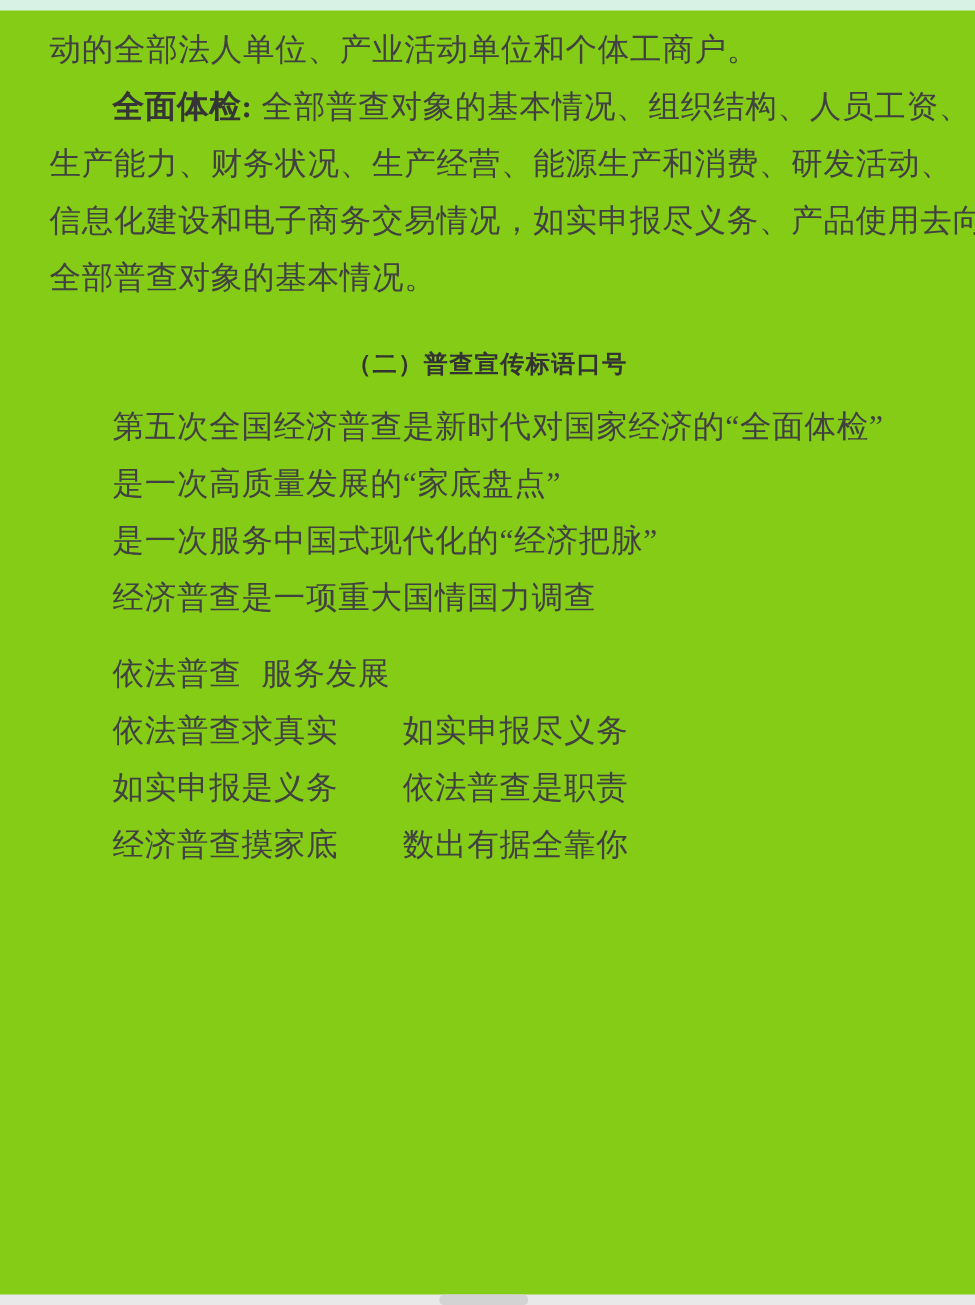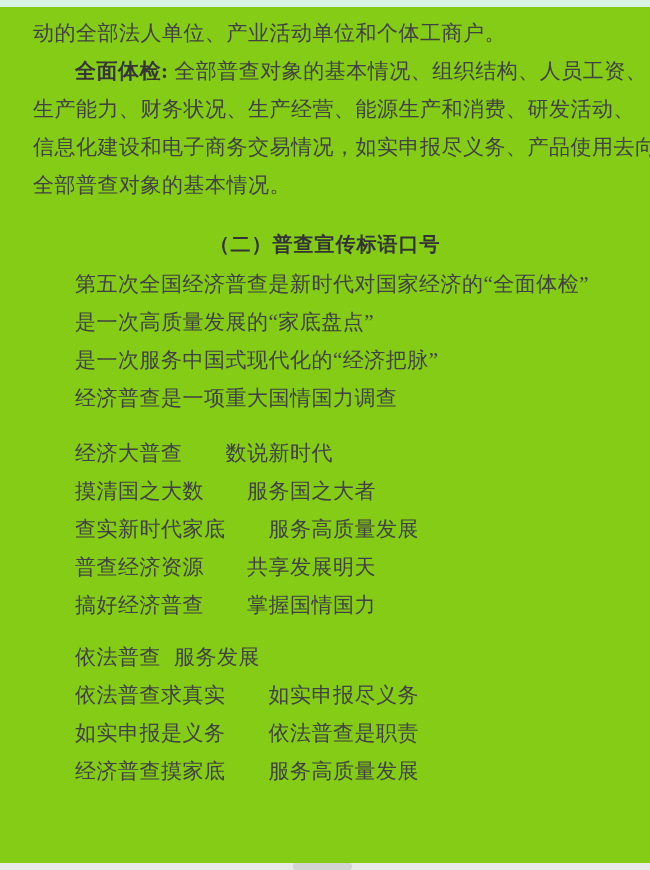--- a/index.html
+++ b/index.html
@@ -44,21 +44,21 @@
     font-weight: bold;
     color: #353535;
   }
   .section-heading {
     margin-top: 21px;
     height: 38px;
     line-height: 38px;
     text-align: center;
     font-family: "Liberation Sans", "DejaVu Sans", sans-serif;
     font-weight: bold;
-    font-size: 20px;
+    font-size: 16px;
     color: #333333;
     letter-spacing: 1px;
   }
   .slogan-block-1 { margin-top: 2px; }
   .slogan-block-2 { margin-top: 17px; }
   .slogan-block-3 { margin-top: 16px; font-family: Liberation Mono, monospace; }
   .scrollbar-track {
     position: absolute;
     left: 0;
     bottom: 0;
@@ -95,33 +95,26 @@
 
     <div class="section-heading">（二）普查宣传标语口号</div>
 
     <div class="slogan-block-1">
       <div class="line indent">第五次全国经济普查是新时代对国家经济的“全面体检”</div>
       <div class="line indent">是一次高质量发展的“家底盘点”</div>
       <div class="line indent">是一次服务中国式现代化的“经济把脉”</div>
       <div class="line indent">经济普查是一项重大国情国力调查</div>
     </div>
 
-    <div class="slogan-block-2">
-      <div class="line indent">经济大普查　　数说新时代</div>
-      <div class="line indent">摸清国之大数　　服务国之大者</div>
-      <div class="line indent">查实新时代家底　　服务高质量发展</div>
-      <div class="line indent">普查经济资源　　共享发展明天</div>
-      <div class="line indent">搞好经济普查　　掌握国情国力</div>
-    </div>
 
     <div class="slogan-block-3">
       <div class="line indent">依法普查 服务发展</div>
       <div class="line indent">依法普查求真实　　如实申报尽义务</div>
       <div class="line indent">如实申报是义务　　依法普查是职责</div>
-      <div class="line indent">经济普查摸家底　　服务高质量发展</div>
+      <div class="line indent">经济普查摸家底　　数出有据全靠你</div>
     </div>
 
   </div>
 
   <div class="scrollbar-track">
     <div class="scrollbar-thumb"></div>
   </div>
 
 </div>
 

